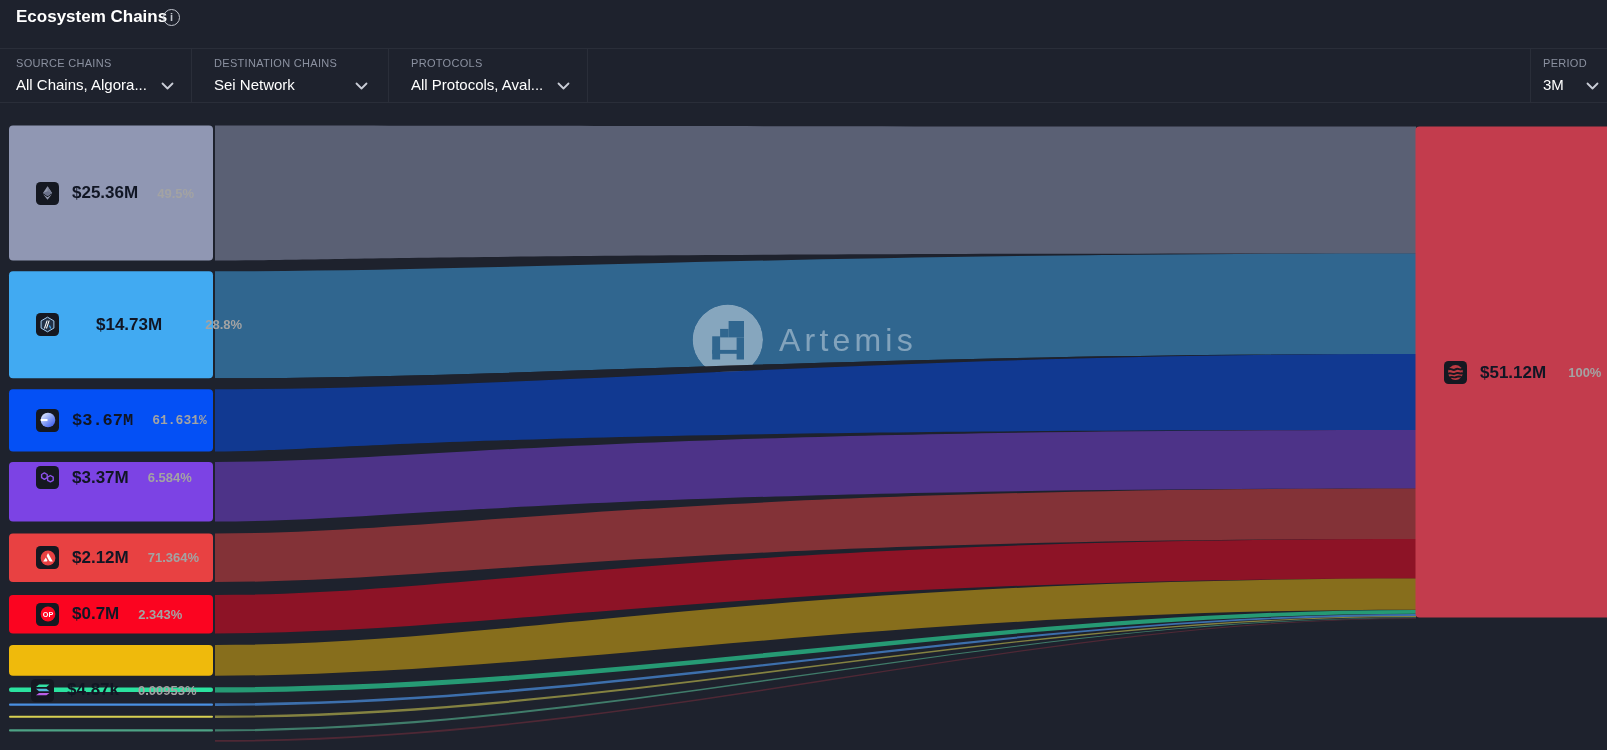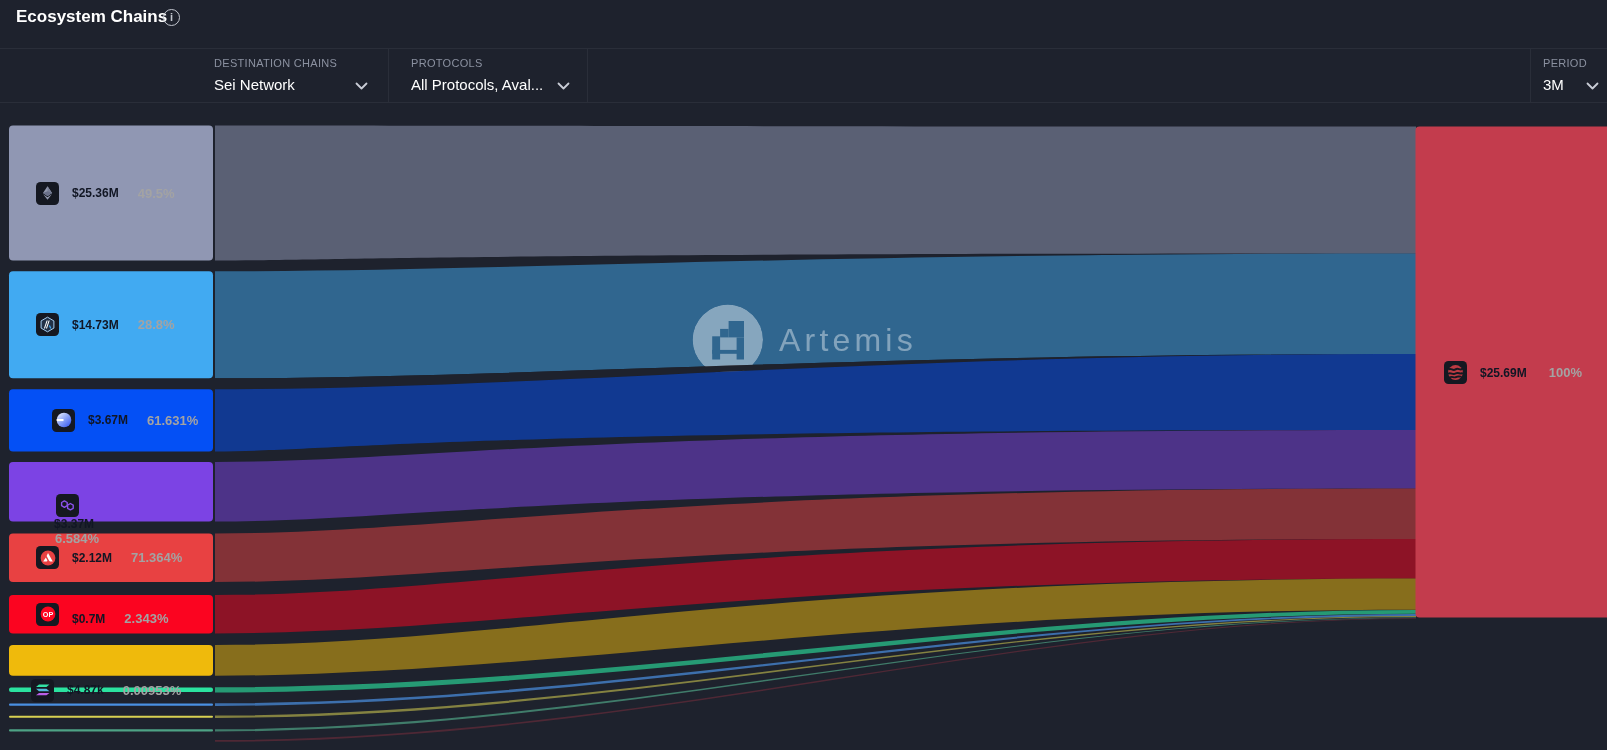--- a/index.html
+++ b/index.html
@@ -13,21 +13,21 @@
         border-top:1px solid #2a2e39;border-bottom:1px solid #2a2e39;}
   .fsec{position:absolute;top:0;height:53px;}
   .flabel{position:absolute;top:8px;font-size:11px;color:#8b91a0;letter-spacing:0.3px;}
   .fvalue{position:absolute;top:27px;font-size:15px;color:#fff;font-weight:500;}
   .chev{display:inline-block;margin-left:14px;}
   .brd{border-right:1px solid #2a2e39;}
   svg.chart{position:absolute;left:0;top:0;}
   .lbl{position:absolute;display:flex;align-items:center;z-index:5;}
   .ic{width:23px;height:23px;border-radius:4.5px;background:#151821;display:flex;
       align-items:center;justify-content:center;flex:none;}
-  .lv{font-size:12px;font-weight:700;color:#111624;margin-left:13px;white-space:nowrap;}
+  .lv{font-size:17px;font-weight:700;color:#111624;margin-left:13px;white-space:nowrap;}
   .lp{font-size:13px;font-weight:700;color:#a3a3a3;margin-left:19px;white-space:nowrap;}
 </style>
 </head>
 <body>
 <div class="page">
   <svg class="chart" width="1607" height="750" viewBox="0 0 1607 750">
 
     <g id="flows">
       <path d="M215,125.5 C450,125.5 700,126.5 1416,126.5 L1416,253.4 C430,253.4 340,260.5 215,260.5 Z" fill="#9097B3" fill-opacity="0.53"></path>
       <path d="M215,271.3 C500,271.3 790,253.4 1416,253.4 L1416,354.0 C830,354.0 520,378.3 215,378.3 Z" fill="#41AAF2" fill-opacity="0.5"></path>
@@ -72,20 +72,26 @@
       <rect x="9" y="715.8" width="204" height="2" rx="1" fill="#D8D152"></rect>
       <rect x="9" y="729.3" width="204" height="2.1" rx="1" fill="#4EA385"></rect>
       <rect x="1415.5" y="126.5" width="196" height="491" rx="4" fill="#C33C4D"></rect>
     </g>
   </svg>
 
   <div class="hdr-title">Ecosystem Chains</div>
   <div class="info">i</div>
 
   <div class="fbar">
+    <div class="fsec brd" style="left:0;width:192px;">
+      <div class="flabel" style="left:16px;">SOURCE CHAINS</div>
+      <div class="fvalue" style="left:16px;">All Chains, Algora...<span class="chev"><svg width="13" height="8">
+              <path d="M1.5 1.5 L6.5 6.5 L11.5 1.5" stroke="#c9cdd6" stroke-width="1.8" fill="none" stroke-linecap="round" stroke-linejoin="round"></path>
+            </svg></span></div>
+    </div>
     <div class="fsec brd" style="left:192px;width:197px;">
       <div class="flabel" style="left:22px;">DESTINATION CHAINS</div>
       <div class="fvalue" style="left:22px;">Sei Network<span class="chev" style="margin-left:60px;"><svg width="13" height="8">
               <path d="M1.5 1.5 L6.5 6.5 L11.5 1.5" stroke="#c9cdd6" stroke-width="1.8" fill="none" stroke-linecap="round" stroke-linejoin="round"></path>
             </svg></span></div>
     </div>
     <div class="fsec brd" style="left:389px;width:199px;">
       <div class="flabel" style="left:22px;">PROTOCOLS</div>
       <div class="fvalue" style="left:22px;">All Protocols, Aval...<span class="chev"><svg width="13" height="8">
               <path d="M1.5 1.5 L6.5 6.5 L11.5 1.5" stroke="#c9cdd6" stroke-width="1.8" fill="none" stroke-linecap="round" stroke-linejoin="round"></path>
@@ -104,71 +110,71 @@
         <svg width="15" height="16" viewBox="0 0 16 17">
       <path d="M8 1.2 L12.8 8.6 L8 11.6 L3.2 8.6 Z" fill="#9298ad"></path>
       <path d="M8 1.2 L12.8 8.6 L8 11.6 Z" fill="#7b8198"></path>
       <path d="M3.2 8.6 L8 6.5 L12.8 8.6 L8 11.6 Z" fill="#6a7089"></path>
       <path d="M8 13 L12.6 9.9 L8 15.8 L3.4 9.9 Z" fill="#9298ad"></path>
     </svg>
       </span>
     <span class="lv">$25.36M</span>
       <span class="lp">49.5%</span>
   </div>
-  <div class="lbl" style="left:36px;top:313.3px;">
+  <div class="lbl" style="left:36px;top:313.3px;gap:24px;">
     <span class="ic">
         <svg width="17" height="17" viewBox="0 0 17 17">
       <path d="M8.5 1.2 L14.9 4.9 L14.9 12.1 L8.5 15.8 L2.1 12.1 L2.1 4.9 Z" fill="#213147" stroke="#a5cdf0" stroke-width="1"></path>
       <path d="M6.9 12.6 L9.6 4.6 L10.7 4.6 L8 12.6 Z" fill="#ffffff"></path>
       <path d="M4.9 12.6 L7.6 4.6 L8.7 4.6 L6 12.6 Z" fill="#ffffff"></path>
       <path d="M10.9 8.9 L12.5 12.4 L11.1 12.6 L9.9 9.9 Z" fill="#3fa9f4"></path>
     </svg>
       </span>
     <span class="lv">$14.73M</span>
       <span class="lp">28.8%</span>
   </div>
-  <div class="lbl" style="left:52px;top:408.8px;">
+  <div class="lbl" style="left:36px;top:408.8px;font-family:Liberation Mono, monospace;">
     <span class="ic">
         <svg width="16" height="16" viewBox="0 0 16 16">
       <defs>
             <linearGradient id="bsg" x1="0" y1="0" x2="0.9" y2="1">
         <stop offset="0" stop-color="#f4f8ff"></stop>
               <stop offset="0.5" stop-color="#8da4f5"></stop>
               <stop offset="1" stop-color="#3556ee"></stop>
       </linearGradient>
           </defs>
       <circle cx="8" cy="8" r="7.3" fill="url(#bsg)"></circle>
       <rect x="0.7" y="7" width="6.8" height="2.1" fill="#ffffff"></rect>
     </svg>
       </span>
     <span class="lv">$3.67M</span>
       <span class="lp">61.631%</span>
   </div>
-  <div class="lbl" style="left:36px;top:494px;flex-direction:column;">
+  <div class="lbl" style="left:36px;top:466px;">
     <span class="ic">
         <svg width="17" height="17" viewBox="0 0 17 17" fill="none" stroke="#8c52ec" stroke-width="1.4" stroke-linejoin="round">
       <path d="M5.4 3.9 L8.2 5.5 L8.2 8.7 L5.4 10.3 L2.6 8.7 L2.6 5.5 Z"></path>
       <path d="M11.4 6.5 L14.2 8.1 L14.2 11.3 L11.4 12.9 L8.6 11.3 L8.6 8.1 Z"></path>
     </svg>
       </span>
     <span class="lv">$3.37M</span>
       <span class="lp">6.584%</span>
   </div>
   <div class="lbl" style="left:36px;top:546.3px;">
     <span class="ic">
         <svg width="16" height="16" viewBox="0 0 16 16">
       <circle cx="8" cy="8" r="7.4" fill="#E84142"></circle>
       <path d="M8 3 L12.8 11.5 L10.2 11.5 C9.8 11.5 9.5 11.3 9.3 11 L6.6 5.9 Z" fill="#fff"></path>
       <path d="M5.8 7.4 L7.3 10.3 C7.5 10.7 7.3 11.5 6.6 11.5 L3.2 11.5 Z" fill="#fff"></path>
     </svg>
       </span>
     <span class="lv">$2.12M</span>
       <span class="lp">71.364%</span>
   </div>
-  <div class="lbl" style="left:36px;top:602.8px;align-items:flex-end;">
+  <div class="lbl" style="left:36px;top:602.8px;">
     <span class="ic">
         <svg width="16" height="16" viewBox="0 0 16 16">
       <circle cx="8" cy="8" r="7.4" fill="#FF0420"></circle>
       <text x="8" y="10.6" font-family="Liberation Sans, sans-serif" font-size="7.2" font-weight="bold" fill="#fff" text-anchor="middle">OP</text>
     </svg>
       </span>
     <span class="lv">$0.7M</span>
       <span class="lp">2.343%</span>
   </div>
   <div class="lbl" style="left:31px;top:678.5px;">
@@ -184,16 +190,16 @@
   </div>
   <div class="lbl" style="left:1444px;top:361px;">
     <span class="ic">
         <svg width="17" height="17" viewBox="0 0 17 17">
       <circle cx="8.5" cy="8.5" r="7.4" fill="#BC3A42"></circle>
       <path d="M1.5 5.6 C3.7 3.3 5.7 7.4 8.5 5.4 C11.3 3.4 13 7 15.5 4.7" stroke="#151821" stroke-width="2" fill="none"></path>
       <path d="M1 9.9 C3.6 7.6 5.7 11.6 8.5 9.5 C11.3 7.5 13.2 11 15.9 8.9" stroke="#151821" stroke-width="2" fill="none"></path>
       <path d="M2.9 13.5 C4.9 11.5 6.9 14.6 9.5 12.9 C11.5 11.6 13 13.4 14.4 12.2" stroke="#151821" stroke-width="1.9" fill="none"></path>
     </svg>
       </span>
-    <span class="lv">$25.69M</span>
+    <span class="lv">$51.12M</span>
       <span class="lp" style="margin-left:22px;text-align:center;">100%</span>
   </div>
 </div>
 
 </body></html>

